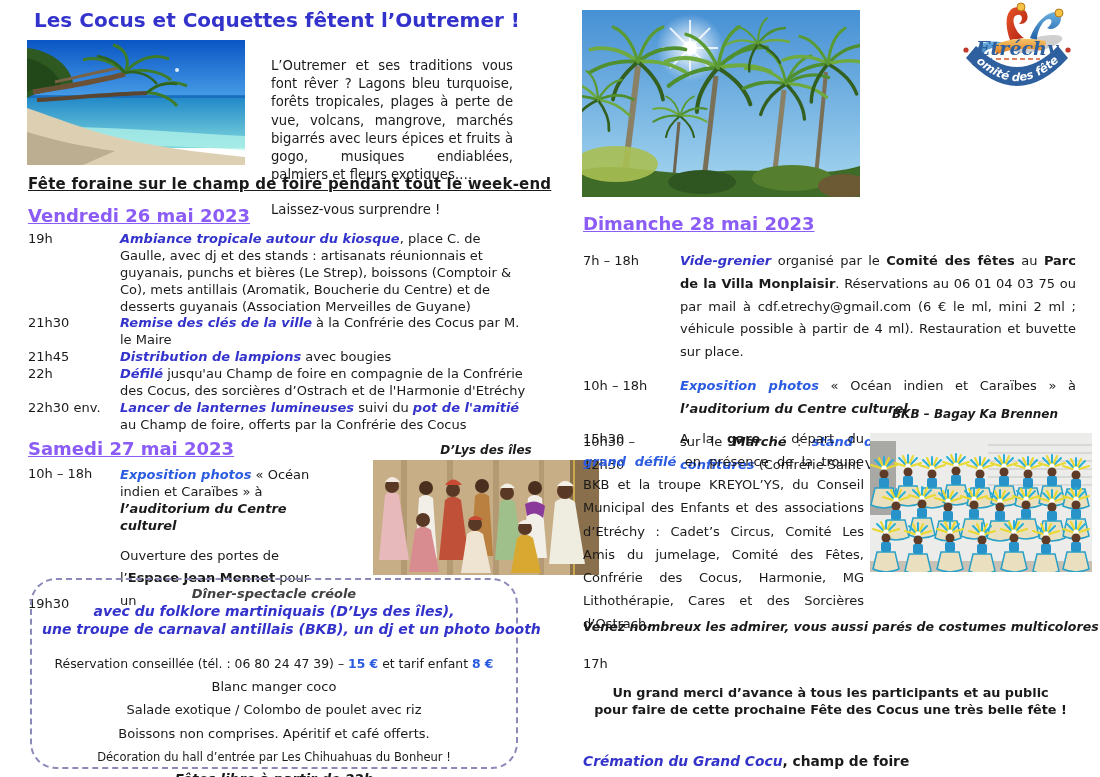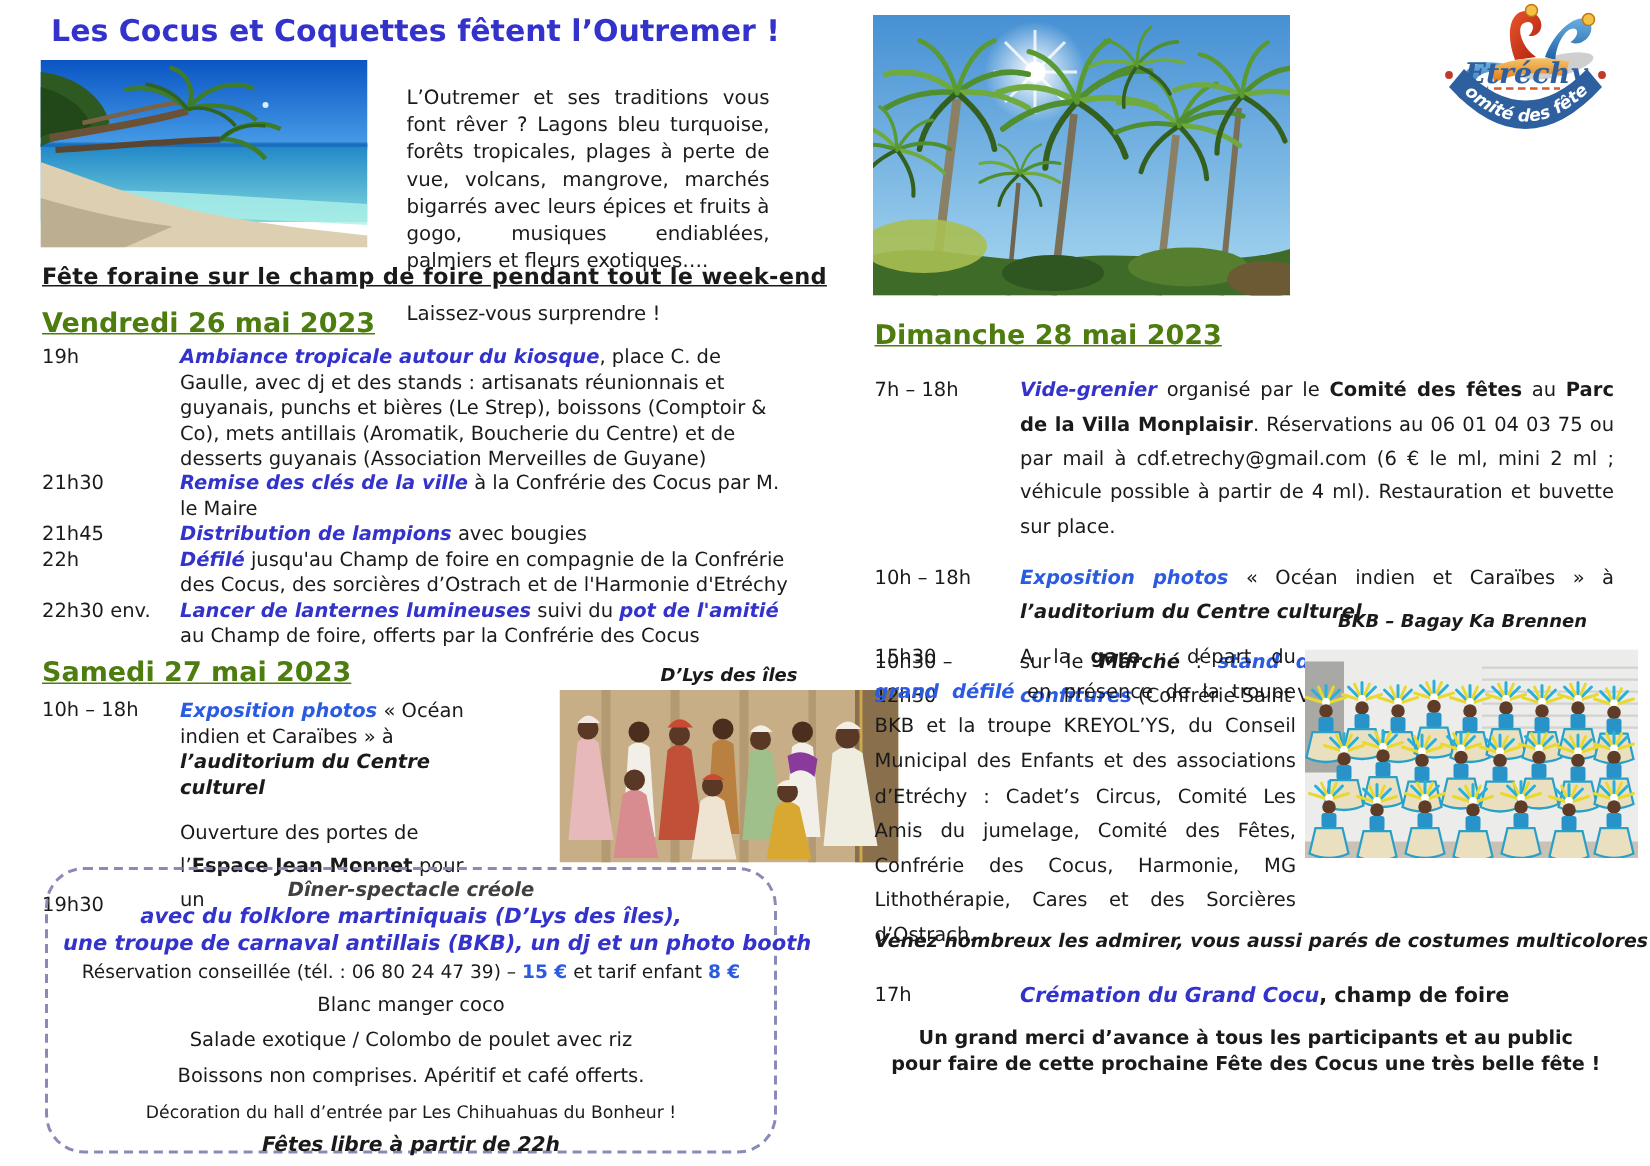--- a/index.html
+++ b/index.html
@@ -8,21 +8,21 @@
   
   .ev  {color:#3333cc;font-weight:bold;font-style:italic;}
   .ev2 {color:#2b5be0;font-weight:bold;font-style:italic;}
   .price{color:#2b5be0;font-weight:bold;}
   .b   {font-weight:bold;}
   .bi  {font-weight:bold;font-style:italic;}
   .abs {position:absolute;}
   
   .title{left:22px;top:8px;width:510px;text-align:center;color:#3333cc;font-weight:bold;font-size:20px;}
   .banner{left:28px;top:175px;width:505px;font-weight:bold;font-size:15px;text-decoration:underline;letter-spacing:.2px;white-space:nowrap;}
-  .day-h{color:#4d7c0f;font-weight:bold;font-size:18px;text-decoration:underline;white-space:nowrap;}
+  .day-h{color:#8b5cf6;font-weight:bold;font-size:18px;text-decoration:underline;white-space:nowrap;}
   
   .intro{left:255px;top:41px;width:274px;font-size:13.2px;}
   .intro p{margin:16px;text-align:justify;line-height:1.38;}
   .intro .tagline{margin-top:9px;text-align:left;}
   
   .rows{display:block;}
   .row{display:flex;align-items:flex-start;}
   .row .time{flex:0 0 92px;font-size:13px;line-height:1.3;}
   .row .desc{flex:1;font-size:13px;line-height:1.3;}
   .v-rows{left:28px;top:231px;width:502px;}
@@ -42,32 +42,32 @@
   .photo{display:block;}
   .photo svg{display:block;}
   .beach{left:27px;top:40px;}
   .palms{left:582px;top:10px;}
   .logo{left:958px;top:2px;}
   
   .defile{left:583px;top:427px;width:510px;display:flex;}
   .defile-text{width:281px;font-size:13px;line-height:1.78;text-align:justify;}
   .defile-img{margin-left:6px;margin-top:6px;}
   .venez{left:583px;top:619px;font-size:12.6px;font-weight:bold;font-style:italic;white-space:nowrap;}
-  .crem{left:583px;top:655px;width:493px;}
+  .crem{left:583px;top:655px;width:493px;flex-direction:column;}
   .crem .time{flex:0 0 97px;font-size:13px;line-height:1.4;}
   .crem .desc{font-size:13.8px;line-height:1.4;}
   .merci{left:583px;top:684px;width:495px;text-align:center;font-weight:bold;font-size:12.8px;line-height:1.35;}
   
   .dinner{left:30px;top:578px;width:488px;height:191px;box-sizing:border-box;
           border:2px dashed #8a8ab8;border-radius:26px;padding:6px 10px;text-align:center;}
   .dinner div{white-space:nowrap;}
   .dinner .t1{color:#404040;font-weight:bold;font-style:italic;font-size:13px;}
   .dinner .t2{color:#3333cc;font-weight:bold;font-style:italic;font-size:14px;margin-top:2px;}
   .dinner .t3{color:#3333cc;font-weight:bold;font-style:italic;font-size:14px;margin-top:2px;}
-  .dinner .resa{font-size:12.4px;margin-top:3px;}
+  .dinner .resa{font-size:12.4px;margin-top:19px;}
   .dinner .menu{font-size:13px;margin-top:8px;}
   .dinner .drinks{font-size:13px;margin-top:9px;}
   .dinner .deco{font-size:11.5px;margin-top:9px;}
   .dinner .access{font-size:13.5px;font-weight:bold;font-style:italic;margin-top:7px;}
 </style>
 </head>
 <body>
 
 <div class="page">
 

